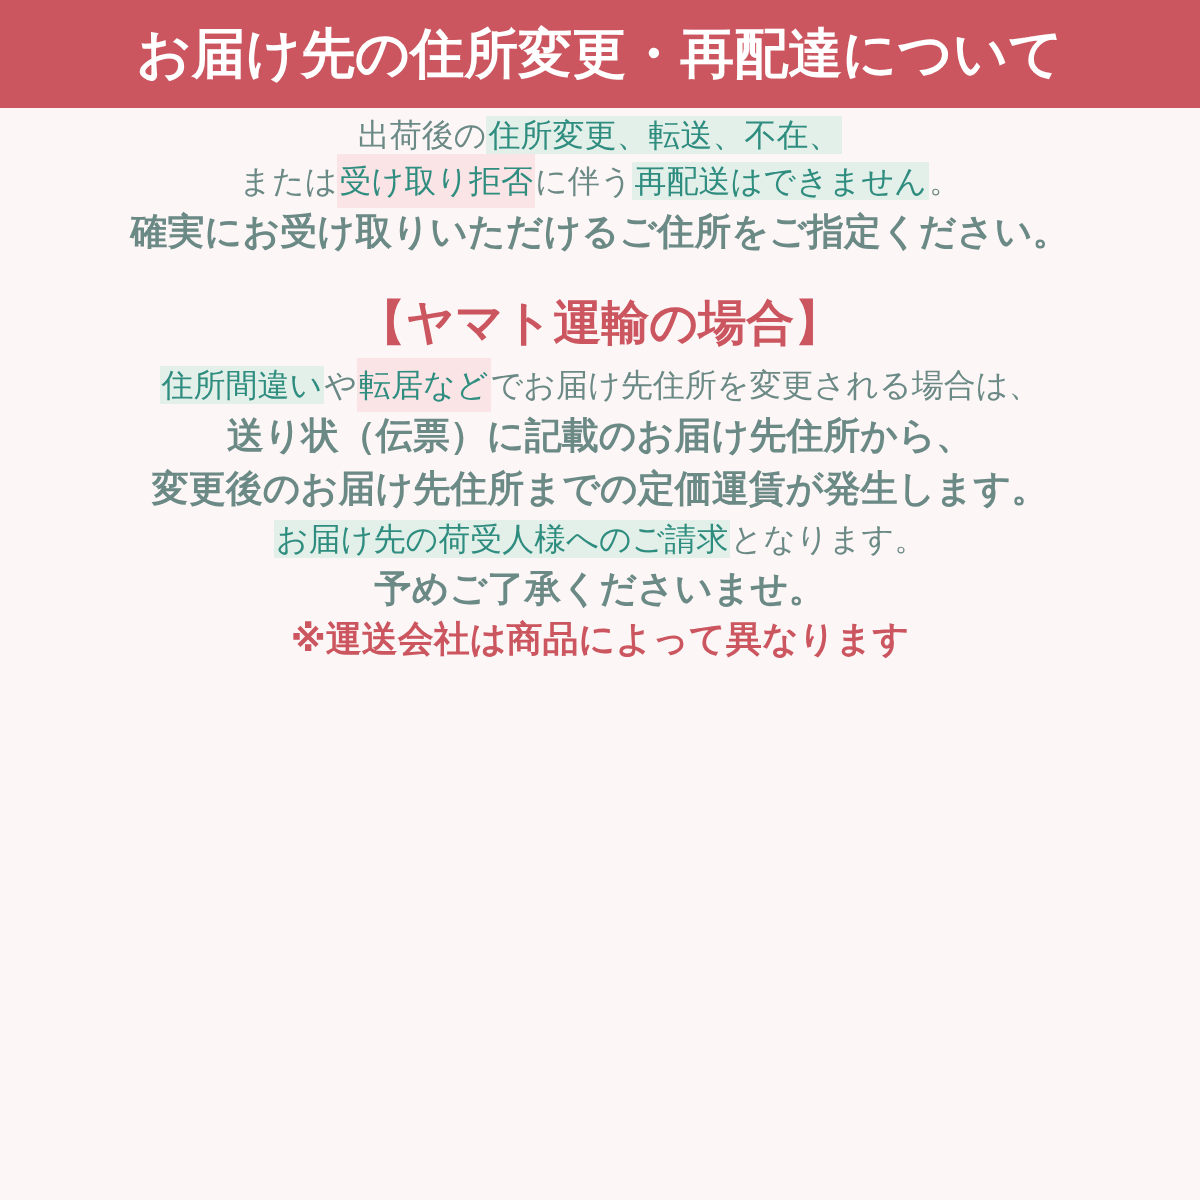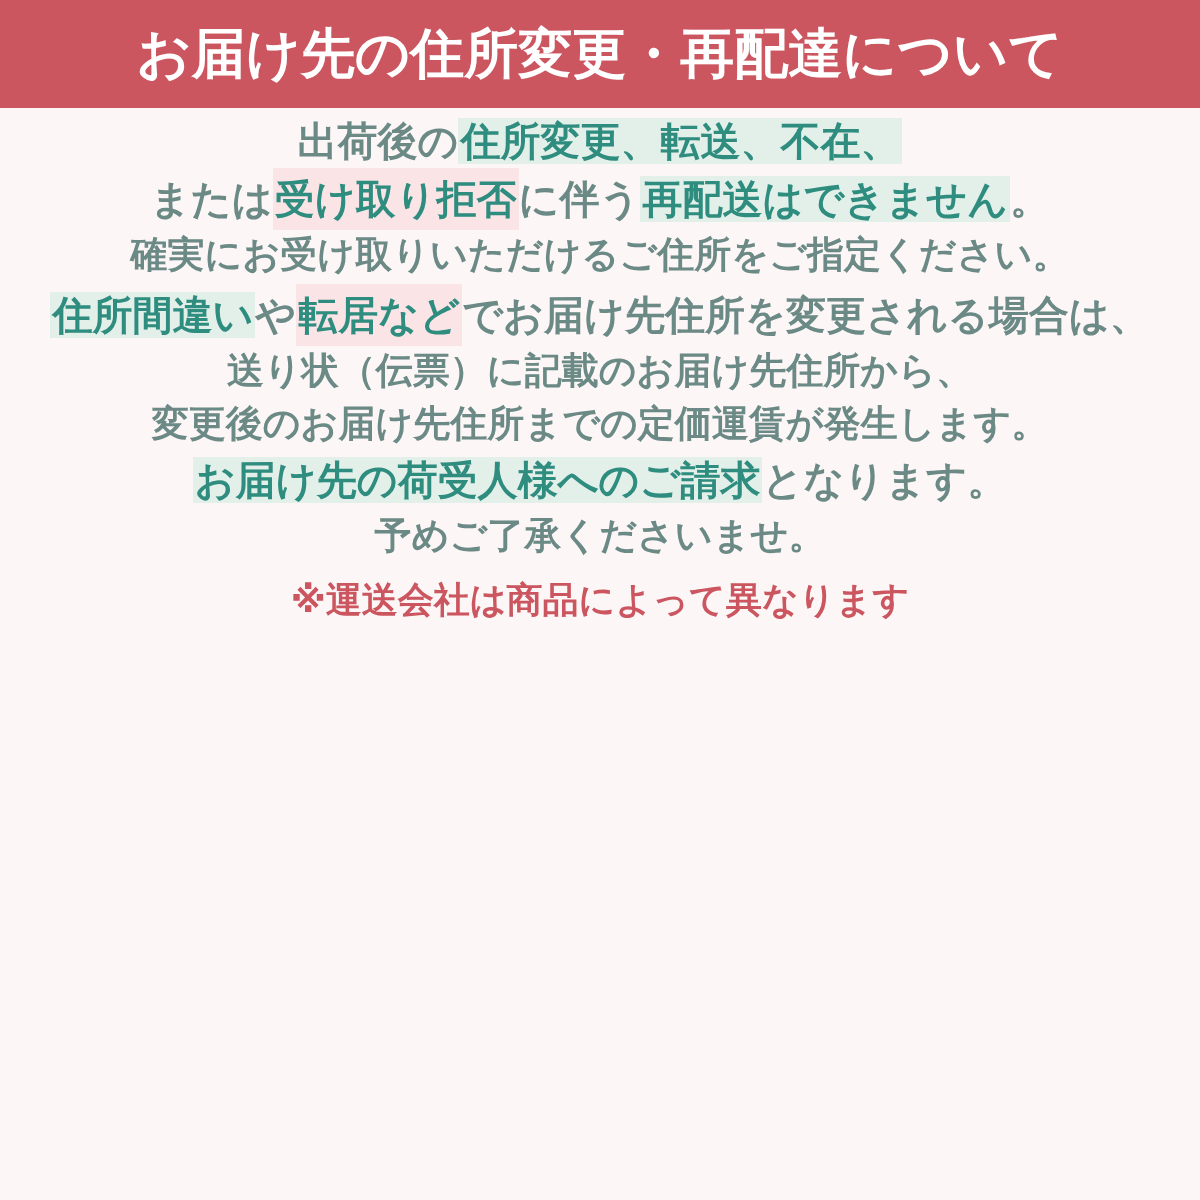--- a/index.html
+++ b/index.html
@@ -53,22 +53,22 @@
     line-height: 1.25;
     margin: 26px 0 10px 0;
     white-space: nowrap;
   }
   .section-heading.second {
     margin-top: 34px;
   }
 
   .line {
     color: #5f7f7c;
-    font-size: 40px;
-    font-weight: bold;
+    font-size: 32px;
+    font-weight: normal;
     text-align: center;
     line-height: 1.45;
     white-space: nowrap;
   }
   .line.small {
     font-size: 37px;
     font-weight: bold;
     color: #5f7f7c;
   }
 
@@ -85,21 +85,20 @@
   .plain {
     color: #6b8a86;
   }
 
   .footnote {
     color: #cb565f;
     font-size: 36px;
     font-weight: bold;
     text-align: center;
     line-height: 1.3;
-    margin-top: 14px;
     white-space: nowrap;
   }
 
   .block {
     margin-top: 4px;
   }
 </style>
 </head>
 <body>
 
@@ -117,20 +116,21 @@
         <span class="plain">出荷後の</span><span class="hl-green">住所変更、転送、不在、</span>
       </div>
       <div class="line">
         <span class="plain">または</span><span class="hl-pink">受け取り拒否</span><span class="plain">に伴う</span><span class="hl-green">再配送はできません</span><span class="plain">。</span>
       </div>
       <div class="line small">
         <span class="plain">確実にお受け取りいただけるご住所をご指定ください。</span>
       </div>
     </div>
 
+    <div class="section-heading second">【ヤマト運輸の場合】</div>
 
     <div class="block">
       <div class="line">
         <span class="hl-green">住所間違い</span><span class="plain">や</span><span class="hl-pink">転居など</span><span class="plain">でお届け先住所を変更される場合は、</span>
       </div>
       <div class="line small">
         <span class="plain">送り状（伝票）に記載のお届け先住所から、</span>
       </div>
       <div class="line small">
         <span class="plain">変更後のお届け先住所までの定価運賃が発生します。</span>

